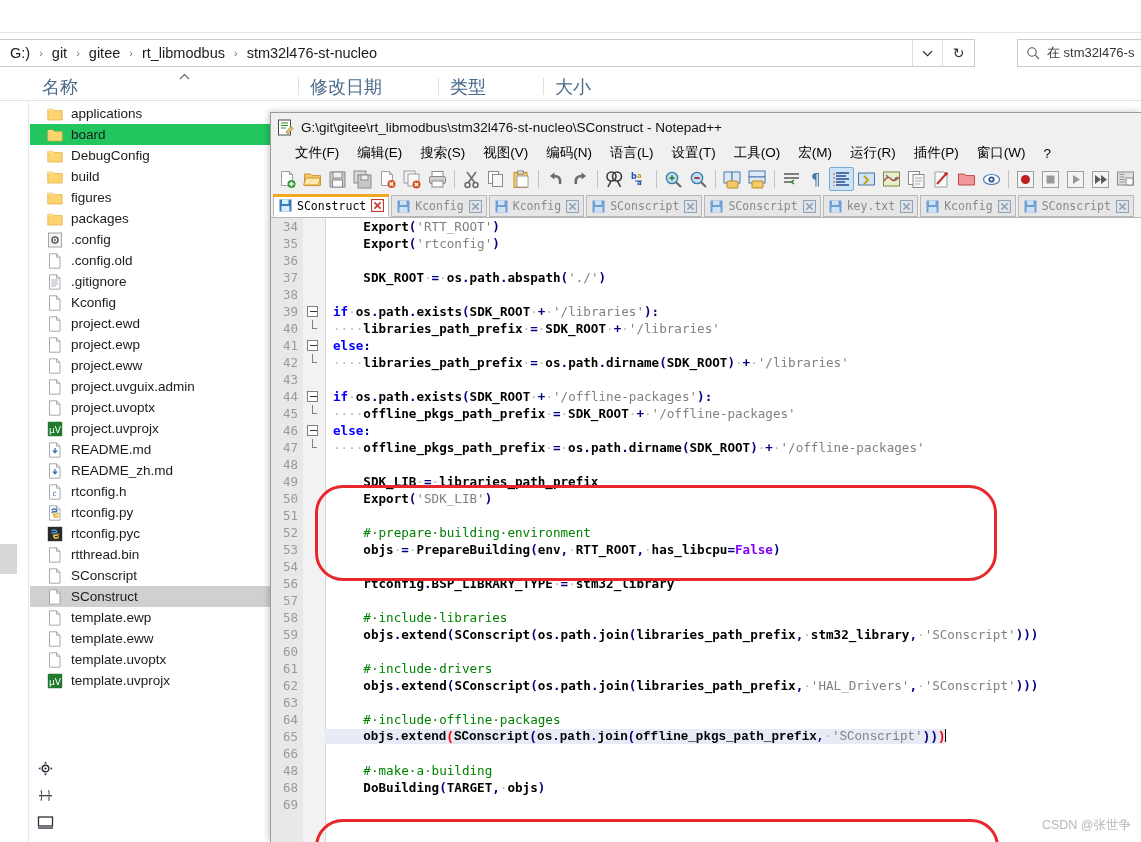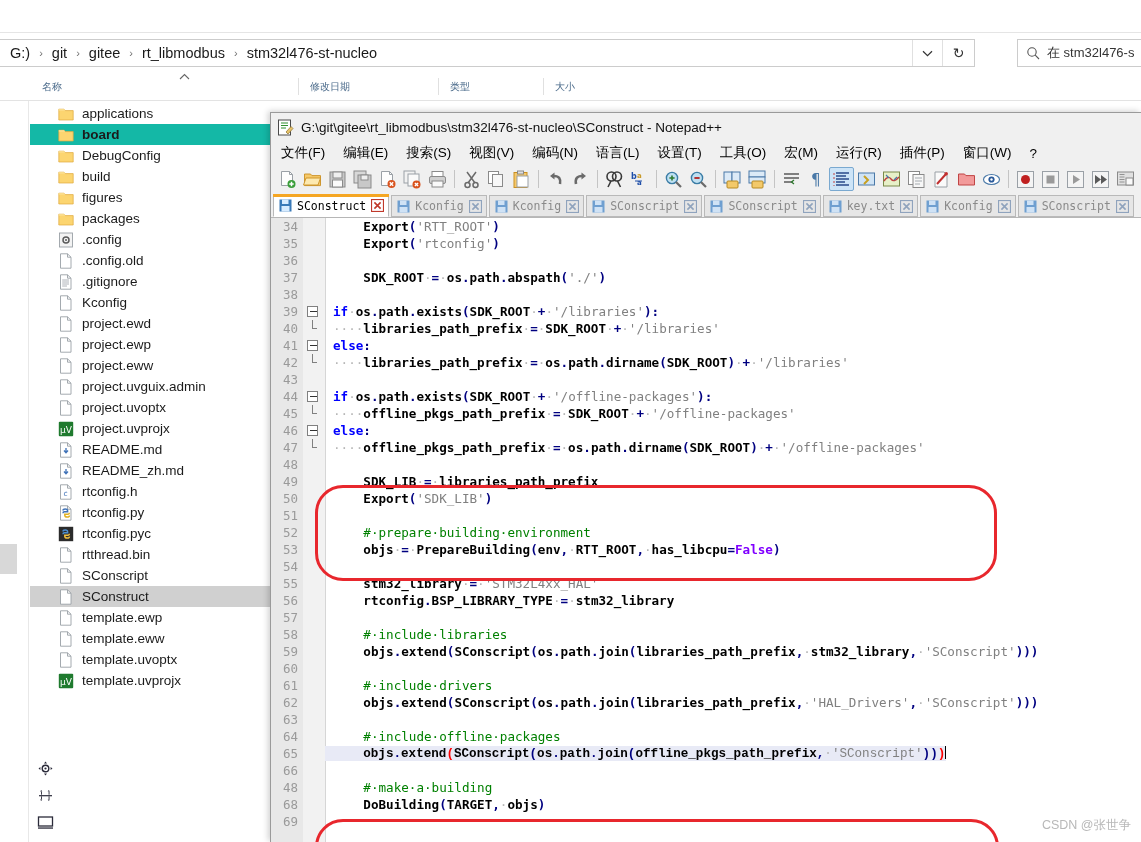--- a/index.html
+++ b/index.html
@@ -29,54 +29,54 @@
 
   .searchbox {
     position: absolute; left: 1017px; top: 39px; width: 140px; height: 28px;
     border: 1px solid #cccccc; background: #ffffff; display: flex; align-items: center; padding-left: 8px;
   }
   .search-ico { width: 15px; height: 15px; margin-right: 6px; flex: none; }
   .search-ph { font-size: 13px; color: #333; white-space: nowrap; overflow: hidden; }
 
   
   .colheaders { position: absolute; left: 0; top: 73px; width: 1141px; height: 28px; background: #ffffff; border-bottom: 1px solid #e3e3e3;}
-  .colhdr { position: absolute; top: 0; height: 27px; display: flex; align-items: center; font-size: 10px; color: #4a6a8a; }
+  .colhdr { position: absolute; top: 0; height: 27px; display: flex; align-items: center; font-size: 18px; color: #4a6a8a; }
   .colhdr .lbl { padding-left: 12px; }
   .col-sep { position: absolute; top: 5px; width: 1px; height: 17px; background: #e0e0e0; }
   .sortcaret { position:absolute; font-size: 10px; color:#555; }
 
   
   .navstrip { position: absolute; left: 0; top: 101px; width: 29px; height: 741px; background: #ffffff; border-right: 1px solid #e8e8e8;}
   .nav-sel { position: absolute; left: 0; top: 443px; width: 17px; height: 30px; background: #d8d8d8; }
 
   
   .filelist { position: absolute; left: 30px; top: 103px; width: 240px; height: 700px; }
-  .fileitem { position: relative; height: 21px; display: flex; align-items: center; padding-left: 28px; font-size: 13.5px; color: #1b1b1b; }
-  .fileitem.selected-blue { background: #14b8a6; font-weight: bold; }
+  .fileitem { position: relative; height: 21px; display: flex; align-items: center; padding-left: 17px; font-size: 13.5px; color: #1b1b1b; }
+  .fileitem.selected-blue { background: #22c55e; }
   .fileitem.selected-gray { background: #d0d0d0; }
   .ficon { width: 16px; height: 16px; margin-right: 8px; flex: none; position: relative; }
 
   
   .exp-bottomtools { position: absolute; left: 30px; top: 755px; width: 30px; }
   .exp-tool { height: 27px; display: flex; align-items: center; justify-content: center; }
 
   .exp-rightpane { position: absolute; left: 270px; top: 101px; width: 871px; height: 741px; background: #ffffff; }
 
   
   #npp {
     position: absolute; left: 270px; top: 112px; width: 871px; height: 730px;
     background: #eab308; border: 1px solid #9a9a9a; border-bottom: none; border-right: none;
     box-shadow: -2px -1px 6px rgba(0,0,0,0.18);
     overflow: hidden;
   }
   .npp-title { height: 28px; display: flex; align-items: center; padding-left: 6px; background: #f0f0f0; }
   .npp-title-ico { width: 17px; height: 17px; margin-right: 7px; flex:none; }
   .npp-title-text { font-size: 13.5px; color: #101010; white-space: nowrap; }
 
-  .npp-menu { height: 24px; display: flex; align-items: center; padding-left: 1px; background: #f0f0f0; }
+  .npp-menu { height: 24px; display: flex; align-items: center; padding-left: 15px; background: #f0f0f0; }
   .npp-menu-item { font-size: 13.5px; color: #000; padding: 0 9px; white-space: nowrap; }
 
   .npp-toolbar { height: 28px; display: flex; align-items: center; padding-left: 4px; background: #f0f0f0; }
   .tb { width: 25px; height: 24px; display: flex; align-items: center; justify-content: center; flex: none; }
   .tb.active { background: #cde4f7; border: 1px solid #7aa9d0; border-radius: 2px; }
   .tb-sep { width: 1px; height: 18px; background: #c4c4c4; margin: 0 4px; flex: none; }
 
   .npp-tabs { height: 24px; display: flex; align-items: flex-end; background: #f0f0f0; padding-left: 2px; }
   .npp-tab {
     position: relative; height: 22px; display: flex; align-items: center;
@@ -904,25 +904,20 @@
             <span class="lnum">53</span>
             <span class="foldcell"></span>
             <span class="codetext"><span class="plain">    </span><span class="id">objs</span><span class="dot">·</span><span class="op">=</span><span class="dot">·</span><span class="fn">PrepareBuilding</span><span class="op">(</span><span class="id">env</span><span class="op">,</span><span class="dot">·</span><span class="id">RTT_ROOT</span><span class="op">,</span><span class="dot">·</span><span class="id">has_libcpu</span><span class="op">=</span><span class="cls">False</span><span class="op">)</span></span>
           </div>
           <div class="code-row">
             <span class="lnum">54</span>
             <span class="foldcell"></span>
             <span class="codetext"></span>
           </div>
           <div class="code-row">
-            <span class="lnum">55</span>
-            <span class="foldcell"></span>
-            <span class="codetext"><span class="plain">    </span><span class="id">stm32_library</span><span class="dot">·</span><span class="op">=</span><span class="dot">·</span><span class="str">'STM32L4xx_HAL'</span></span>
-          </div>
-          <div class="code-row">
             <span class="lnum">56</span>
             <span class="foldcell"></span>
             <span class="codetext"><span class="plain">    </span><span class="id">rtconfig</span><span class="op">.</span><span class="id">BSP_LIBRARY_TYPE</span><span class="dot">·</span><span class="op">=</span><span class="dot">·</span><span class="id">stm32_library</span></span>
           </div>
           <div class="code-row">
             <span class="lnum">57</span>
             <span class="foldcell"></span>
             <span class="codetext"></span>
           </div>
           <div class="code-row">

